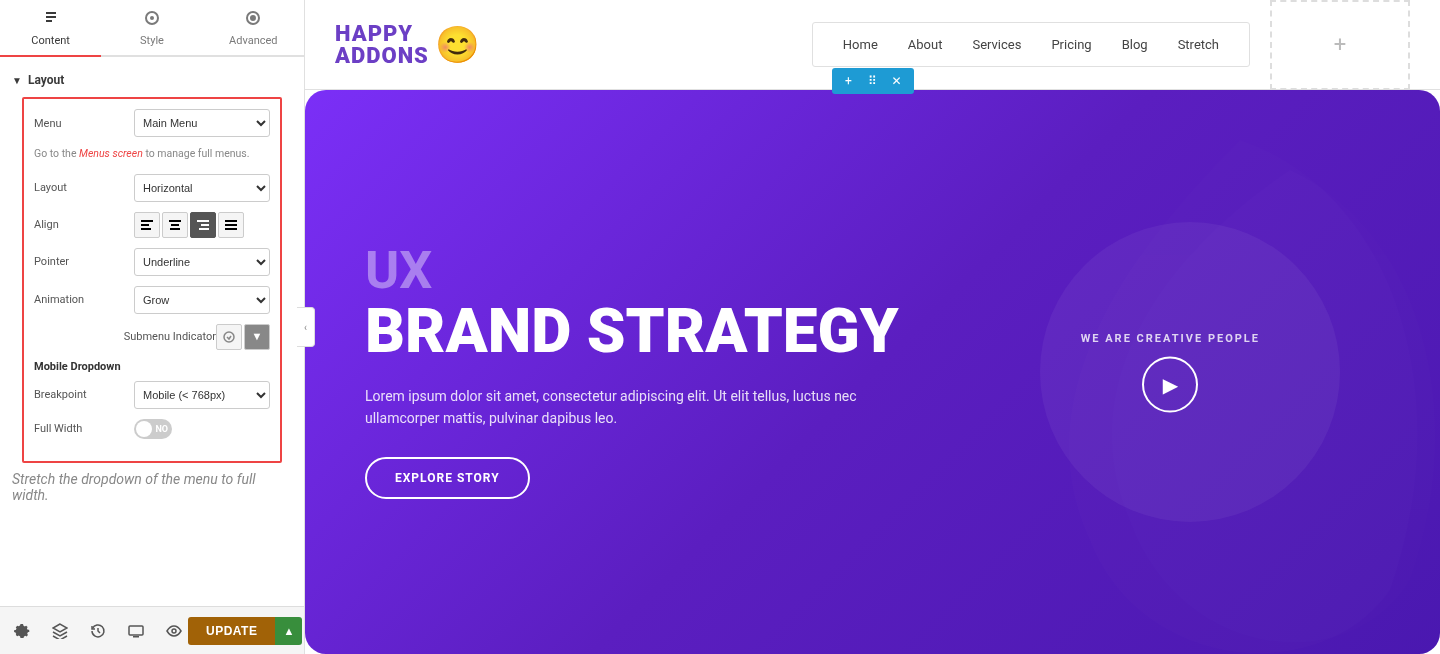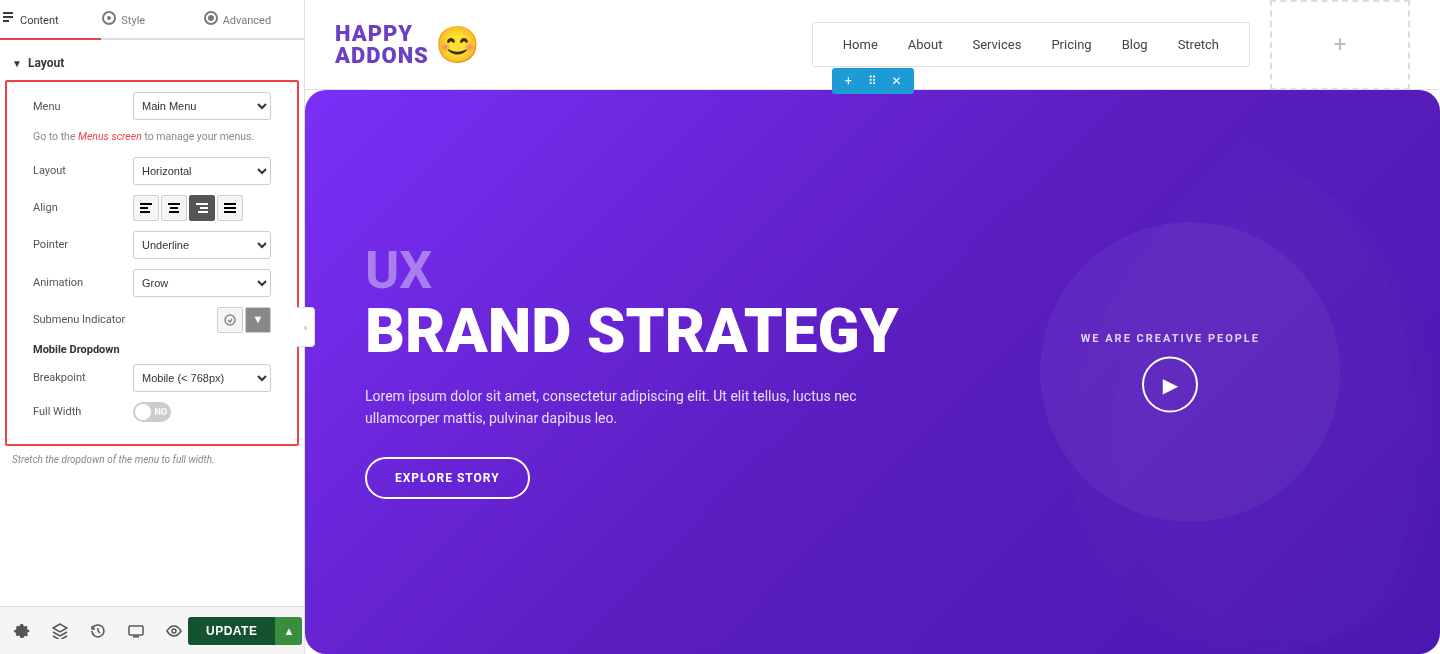--- a/index.html
+++ b/index.html
@@ -45,21 +45,21 @@
       flex-shrink: 0;
     }
     .panel-tab {
       flex: 1;
       text-align: center;
       padding: 10px 0 8px;
       font-size: 11px;
       color: #7a7a7a;
       cursor: pointer;
       display: flex;
-      flex-direction: row;
+      flex-direction: column;
       align-items: center;
       gap: 4px;
     }
     .panel-tab.active {
       color: #3a3a3a;
       border-bottom: 2px solid #e44;
       margin-bottom: -2px;
     }
     .tab-icon { font-size: 16px; }
 
@@ -79,23 +79,23 @@
       font-size: 12px;
       font-weight: 700;
       color: #3a3a3a;
       cursor: pointer;
     }
     .section-arrow { font-size: 10px; }
 
     
     .settings-box {
       border: 2px solid #e44;
-      margin: 0 5px 8px;
+      margin: 0 22px 8px;
       border-radius: 2px;
-      padding: 10px 26px 12px;
+      padding: 10px 10px 12px;
     }
 
     .form-row {
       display: flex;
       align-items: center;
       margin-bottom: 10px;
     }
     .form-label {
       font-size: 11px;
       color: #555;
@@ -156,20 +156,21 @@
       background: #555;
       color: #fff;
       border-color: #555;
     }
 
     
     .submenu-row {
       display: flex;
       align-items: center;
       margin-bottom: 10px;
+      text-align: right;
     }
     .submenu-label {
       font-size: 11px;
       color: #555;
       flex: 1;
     }
     .submenu-controls {
       display: flex;
       gap: 2px;
     }
@@ -226,21 +227,21 @@
     }
     .toggle-no {
       font-size: 9px;
       color: #fff;
       position: absolute;
       right: 4px;
       font-weight: 700;
     }
 
     .hint-text {
-      font-size: 10px;
+      font-size: 14px;
       color: #888;
       font-style: italic;
       margin-top: 4px;
     }
 
     
     .panel-bottombar {
       height: 48px;
       background: #f5f5f5;
       border-top: 1px solid #ddd;
@@ -262,21 +263,21 @@
       justify-content: center;
       cursor: pointer;
       font-size: 15px;
       color: #555;
       border-radius: 3px;
     }
     .update-btn-wrap {
       display: flex;
     }
     .update-btn {
-      background: #14532d;
+      background: #a16207;
       color: #fff;
       border: none;
       padding: 7px 18px;
       font-size: 12px;
       font-weight: 700;
       cursor: pointer;
       border-radius: 3px 0 0 3px;
       letter-spacing: 0.5px;
     }
     .update-arrow {
@@ -545,21 +546,21 @@
 
       <div class="form-row">
         <span class="form-label">Menu</span>
         <select class="form-select">
           <option>Main Menu</option>
           <option>Secondary Menu</option>
         </select>
       </div>
 
       <div class="menus-link">
-        <span>Go to the </span><a href="#">Menus screen</a><span> to manage your menus.</span>
+        <span>Go to the </span><a href="#">Menus screen</a><span> to manage full menus.</span>
       </div>
 
       <div class="form-row">
         <span class="form-label">Layout</span>
         <select class="form-select">
           <option>Horizontal</option>
           <option>Vertical</option>
         </select>
       </div>
 

